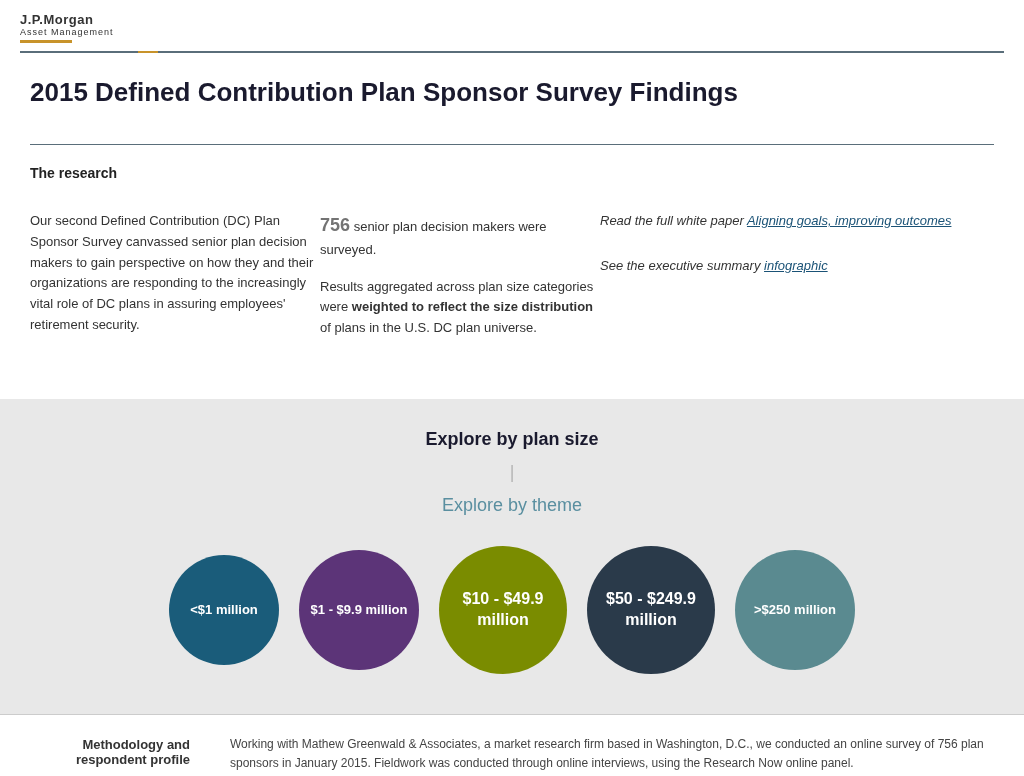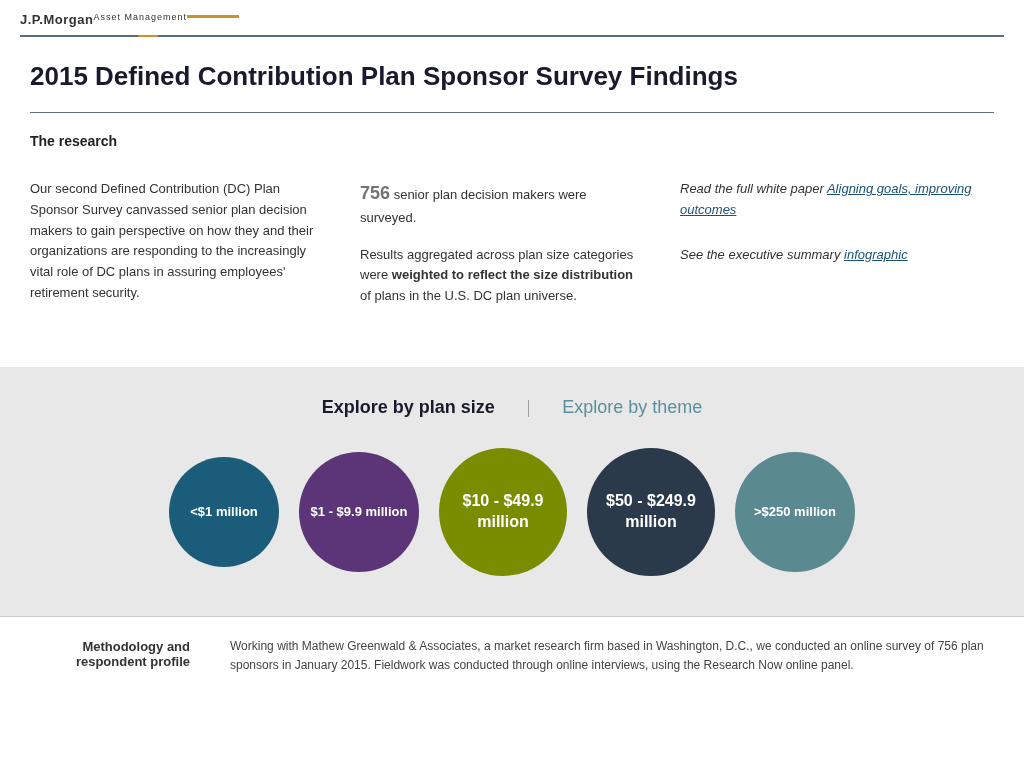--- a/index.html
+++ b/index.html
@@ -1,45 +1,45 @@
 <!DOCTYPE html>
 <html><head>
   <meta charset="utf-8">
   <style>
     * { box-sizing: border-box; margin: 0; padding: 0; }
     body { font-family: 'Georgia', serif; font-size: 14px; color: #333; background: #fff; width: 1024px; }
 
     
     .header { padding: 12px 20px 0 20px; }
-    .logo-container { display: flex; flex-direction: row; }
+    .logo-container { display: flex; flex-direction: column; }
     .logo-text-jp { font-size: 13px; font-weight: bold; color: #333; font-family: Arial, sans-serif; letter-spacing: 0.5px; }
     .logo-text-am { font-size: 9px; color: #333; font-family: Liberation Sans, sans-serif; letter-spacing: 1px; }
     .logo-underline { width: 52px; height: 3px; background: #c8932a; margin-top: 3px; }
     .header-divider { width: 100%; height: 2px; background: linear-gradient(to right, #5a6e7a 0%, #5a6e7a 12%, #c8932a 12%, #c8932a 14%, #5a6e7a 14%, #5a6e7a 100%); margin-top: 8px; }
 
     
     .main-content { padding: 24px 30px 30px 30px; }
-    .page-title { font-size: 26px; font-weight: bold; color: #1a1a2e; margin-bottom: 20px; font-family: Arial, sans-serif; }
+    .page-title { font-size: 26px; font-weight: bold; color: #1a1a2e; margin-bottom: 36px; font-family: Arial, sans-serif; }
     .title-divider { width: 100%; height: 1px; background: #5a6e7a; margin-bottom: 20px; }
 
     
     .research-label { font-size: 14px; font-weight: bold; color: #222; margin-bottom: 30px; font-family: Arial, sans-serif; }
-    .research-columns { display: flex; gap: 40px; }
+    .research-columns { display: flex; }
     .research-col-1 { flex: 0 0 290px; }
     .research-col-2 { flex: 0 0 280px; }
     .research-col-3 { flex: 1; font-style: italic; }
     .research-text { font-size: 13px; line-height: 1.6; color: #333; font-family: Arial, sans-serif; }
     .research-text .highlight-number { font-size: 18px; font-weight: bold; color: #737373; }
     .research-text .bold-text { font-weight: bold; }
     .link-text { color: #1a5276; text-decoration: underline; cursor: pointer; font-family: Arial, sans-serif; font-size: 13px; }
     .stat-block { margin-bottom: 16px; }
 
     
     .gray-section { background: #e8e8e8; padding: 30px 20px 40px 20px; margin-top: 30px; }
-    .explore-tabs { display: flex; align-items: center; justify-content: center; gap: 32px; margin-bottom: 30px; }
+    .explore-tabs { display: flex; align-items: center; justify-content: center; gap: 12px; margin-bottom: 30px; flex-direction: column; }
     .tab-active { font-size: 18px; font-weight: bold; color: #1a1a2e; font-family: Arial, sans-serif; cursor: pointer; }
     .tab-divider { color: #999; font-size: 18px; }
     .tab-inactive { font-size: 18px; color: #5a8fa0; font-family: Arial, sans-serif; cursor: pointer; }
 
     
     .circles-container { display: flex; justify-content: center; gap: 20px; align-items: center; }
     .circle { border-radius: 50%; display: flex; align-items: center; justify-content: center; text-align: center; color: #fff; font-family: Arial, sans-serif; font-weight: bold; font-size: 14px; line-height: 1.3; cursor: pointer; }
     .circle-sm { width: 110px; height: 110px; font-size: 13px; }
     .circle-md { width: 120px; height: 120px; font-size: 13px; }
     .circle-lg { width: 128px; height: 128px; font-size: 16px; }

